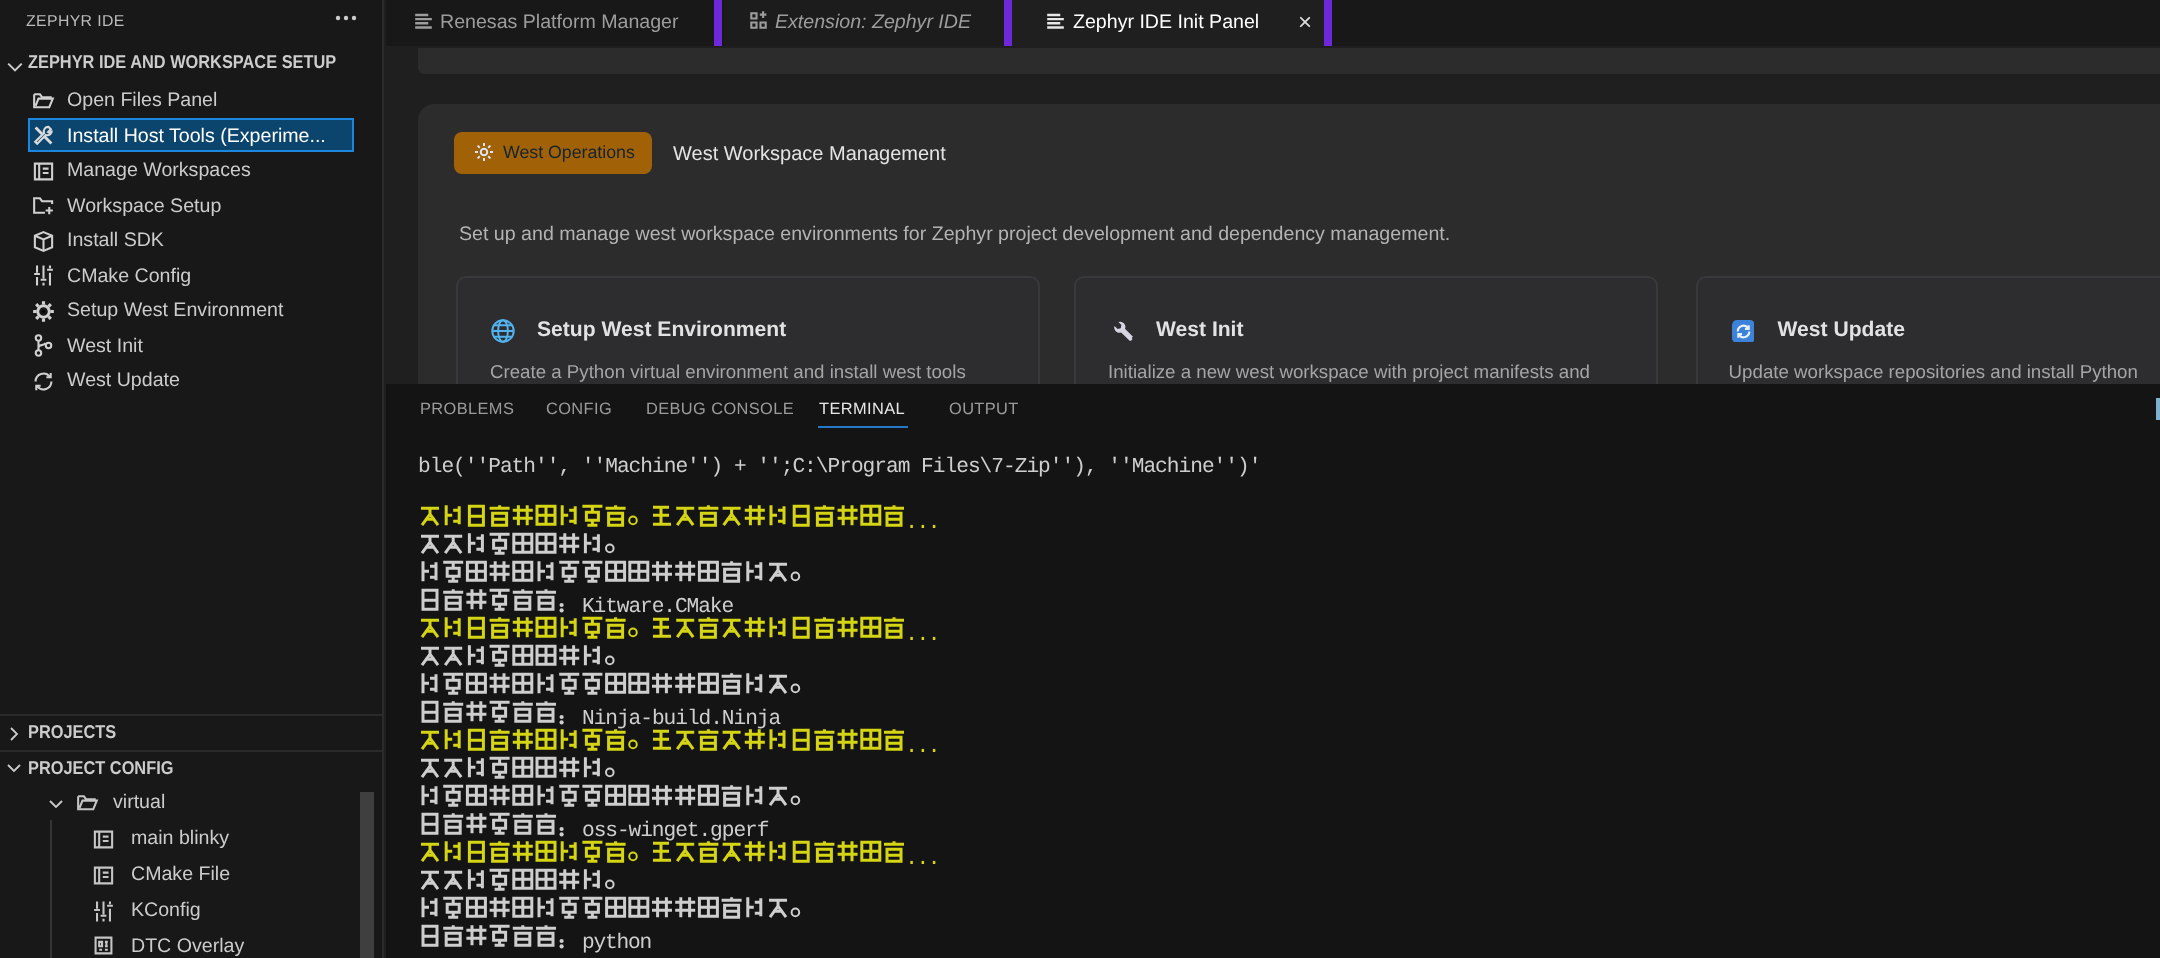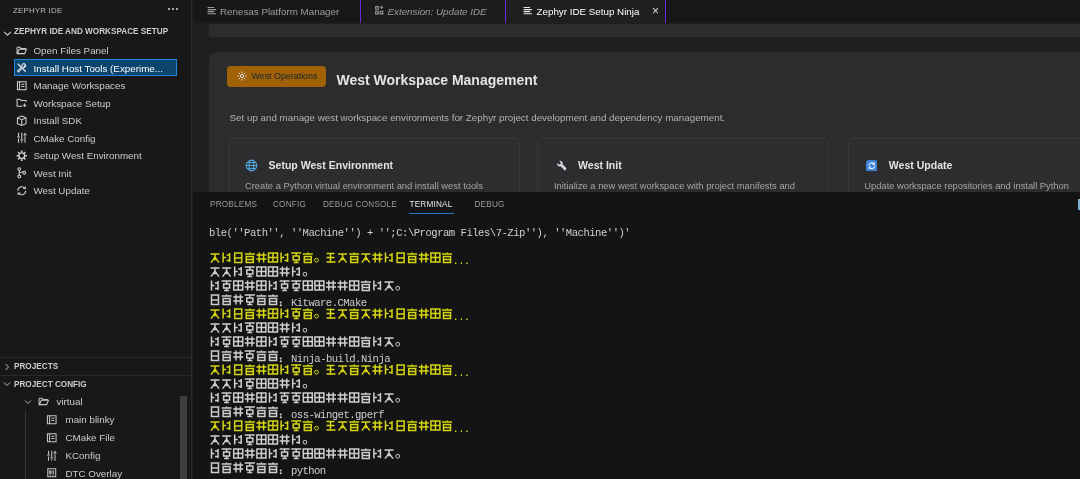--- a/index.html
+++ b/index.html
@@ -3,31 +3,31 @@
 *{margin:0;padding:0;box-sizing:border-box}
 html,body{width:1080px;height:479px;overflow:hidden;background:#1f1f1f;font-family:"Liberation Sans",sans-serif;position:relative}
 .sidebar{position:absolute;left:0;top:0;width:192px;height:479px;background:#181818;border-right:1px solid #2b2b2b;z-index:5;overflow:hidden}
 .sbhdr{position:absolute;left:13px;top:6px;font-size:7.9px;color:#bbbbbb;letter-spacing:.2px}
 .sect{position:absolute;font-size:9.3px;font-weight:bold;color:#cccccc;white-space:nowrap;transform:scaleX(.88);transform-origin:0 50%}
 .trow{position:absolute;font-size:9.8px;line-height:17px;white-space:nowrap}
 .selrow{position:absolute;left:13.5px;width:163px;height:17px;background:#0b456e;border:1px solid #1c87dd}
 .sephdr{position:absolute;left:0;width:192px;height:1px;background:#2a2a2a}
 .ic{position:absolute}
 .tabbar{position:absolute;left:193px;top:0;width:887px;height:23px;background:#181818;z-index:4}
-.tab{position:absolute;top:0;height:23px;background:#181818;border-right:1px solid #6d28d9}
+.tab{position:absolute;top:0;height:23px;background:#181818;border-right:4px solid #6d28d9}
 .tab.active{background:#1f1f1f}
 .tl{position:absolute;top:6px;font-size:9.8px;color:#9d9d9d;white-space:nowrap}
 .ti{font-style:italic}
 .x{position:absolute;right:6px;top:3.5px;font-size:12px;color:#dddddd}
 .editor{position:absolute;left:193px;top:23px;width:887px;height:169px;background:#1f1f1f;overflow:hidden}
 .band1{position:absolute;left:16px;top:1px;right:0;height:12.5px;background:#2c2c2c;border-bottom-left-radius:3px}
 .panel{position:absolute;left:16px;top:29px;right:0;height:140px;background:#2c2c2c;border-top-left-radius:8px}
 .btn{position:absolute;left:17.5px;top:14px;width:99px;height:20.5px;background:#a16207;border-radius:4px}
 .btn span{position:absolute;left:25px;top:5.2px;font-size:8.9px;color:#16242f;white-space:nowrap}
-.h1{position:absolute;left:127.5px;top:19.5px;font-size:14px;font-weight:bold;color:#e4e4e4}
+.h1{position:absolute;left:127.5px;top:19.5px;font-size:10px;font-weight:normal;color:#e4e4e4}
 .pdesc{position:absolute;left:20.5px;top:60px;font-size:9.8px;color:#b3b3b3}
 .card{position:absolute;top:86px;height:80px;background:#2d2d2f;border:1px solid #39393b;border-radius:5px}
 .crow{position:absolute;left:0;top:26px;width:100%}
 .ct{position:absolute;top:-6px;font-size:10.55px;font-weight:bold;color:#e2e2e2;white-space:nowrap}
 .cd{position:absolute;top:42px;font-size:9.35px;color:#a5a5a5;white-space:nowrap}
 .term{position:absolute;left:193px;top:192px;width:887px;height:287px;background:#141414}
 .ptabs{position:absolute;left:0;top:0;width:100%;height:22px}
 .ptabs span{position:absolute;top:7.5px;font-size:8.2px;color:#9b9b9b;letter-spacing:.2px;white-space:nowrap}
 .tund{position:absolute;left:216px;top:20.5px;width:45px;height:1.8px;background:#2577c8}
 .ck{stroke:currentColor}
@@ -132,27 +132,27 @@
 <div class="tab" style="left:0;width:168px">
       <svg class="ic" style="left:14px;top:5.5px" width="9.5" height="9.5" viewBox="0 0 16 16" stroke="#9d9d9d" fill="none" stroke-width="2">
         <path d="M1 2.5h11M1 6h14M1 9.5h11M1 13h14"></path>
       </svg>
       <span class="tl" style="left:27px">Renesas Platform Manager</span>
     </div>
 <div class="tab" style="left:168.5px;width:144px;background:#1c1c1c">
       <svg class="ic" style="left:12.5px;top:5px" width="10.5" height="10.5" viewBox="0 0 16 16" stroke="#9d9d9d" fill="none" stroke-width="1.6">
         <path d="M6.5 2.5h-4v4h4zM6.5 9.5h-4v4h4zM13.5 9.5h-4v4h4zM11.5 1v5M9 3.5h5"></path>
       </svg>
-      <span class="tl ti" style="left:26px">Extension: Update IDE</span>
+      <span class="tl ti" style="left:26px">Extension: Zephyr IDE</span>
     </div>
 <div class="tab active" style="left:313px;width:160px">
       <svg class="ic" style="left:17px;top:5.5px" width="9.5" height="9.5" viewBox="0 0 16 16" stroke="#e8e8e8" fill="none" stroke-width="2">
         <path d="M1 2.5h11M1 6h14M1 9.5h11M1 13h14"></path>
       </svg>
-      <span class="tl" style="left:30.5px;color:#ffffff">Zephyr IDE Setup Ninja</span>
+      <span class="tl" style="left:30.5px;color:#ffffff">Zephyr IDE Init Panel</span>
       <span class="x">×</span>
     </div>
 </div>
 <div class="editor">
 <div class="band1"></div>
 <div class="panel">
 <div class="btn">
         <svg style="position:absolute;left:10.5px;top:5px" width="10" height="10" viewBox="0 0 16 16" fill="none" stroke="#dce6f2" stroke-width="1.6" xmlns="http://www.w3.org/2000/svg">
           <circle cx="8" cy="8" r="2.6"></circle>
           <path d="M8 .8v2.4M8 12.8v2.4M.8 8h2.4M12.8 8h2.4M2.9 2.9l1.7 1.7M11.4 11.4l1.7 1.7M13.1 2.9l-1.7 1.7M4.6 11.4l-1.7 1.7"></path>
@@ -193,21 +193,21 @@
 <div class="cd" style="left:15.5px">Update workspace repositories and install Python</div>
       </div>
 </div>
   </div>
 <div class="term">
 <div class="ptabs">
 <span style="left:17px">PROBLEMS</span>
       <span style="left:80px">CONFIG</span>
       <span style="left:130px">DEBUG CONSOLE</span>
       <span style="left:216.5px;color:#e7e7e7">TERMINAL</span>
-      <span style="left:281.5px">DEBUG</span>
+      <span style="left:281.5px">OUTPUT</span>
 <div class="tund"></div>
 </div>
 <div style="position:absolute;left:885px;top:6.5px;width:2px;height:11px;background:#7fb2d0"></div>
 </div>
 <svg class="termsvg" width="887" height="287" viewBox="0 0 887 287" style="position:absolute;left:193px;top:192px" xmlns="http://www.w3.org/2000/svg">
 <defs>
 <g id="gdefs"></g>
 <g id="g1" fill="none" stroke="currentColor" stroke-width="1.5">
         <path d="M1.5 2h8M1.5 6h8M1.5 10.5h9M5.5 2v8.5"></path>
       </g>

